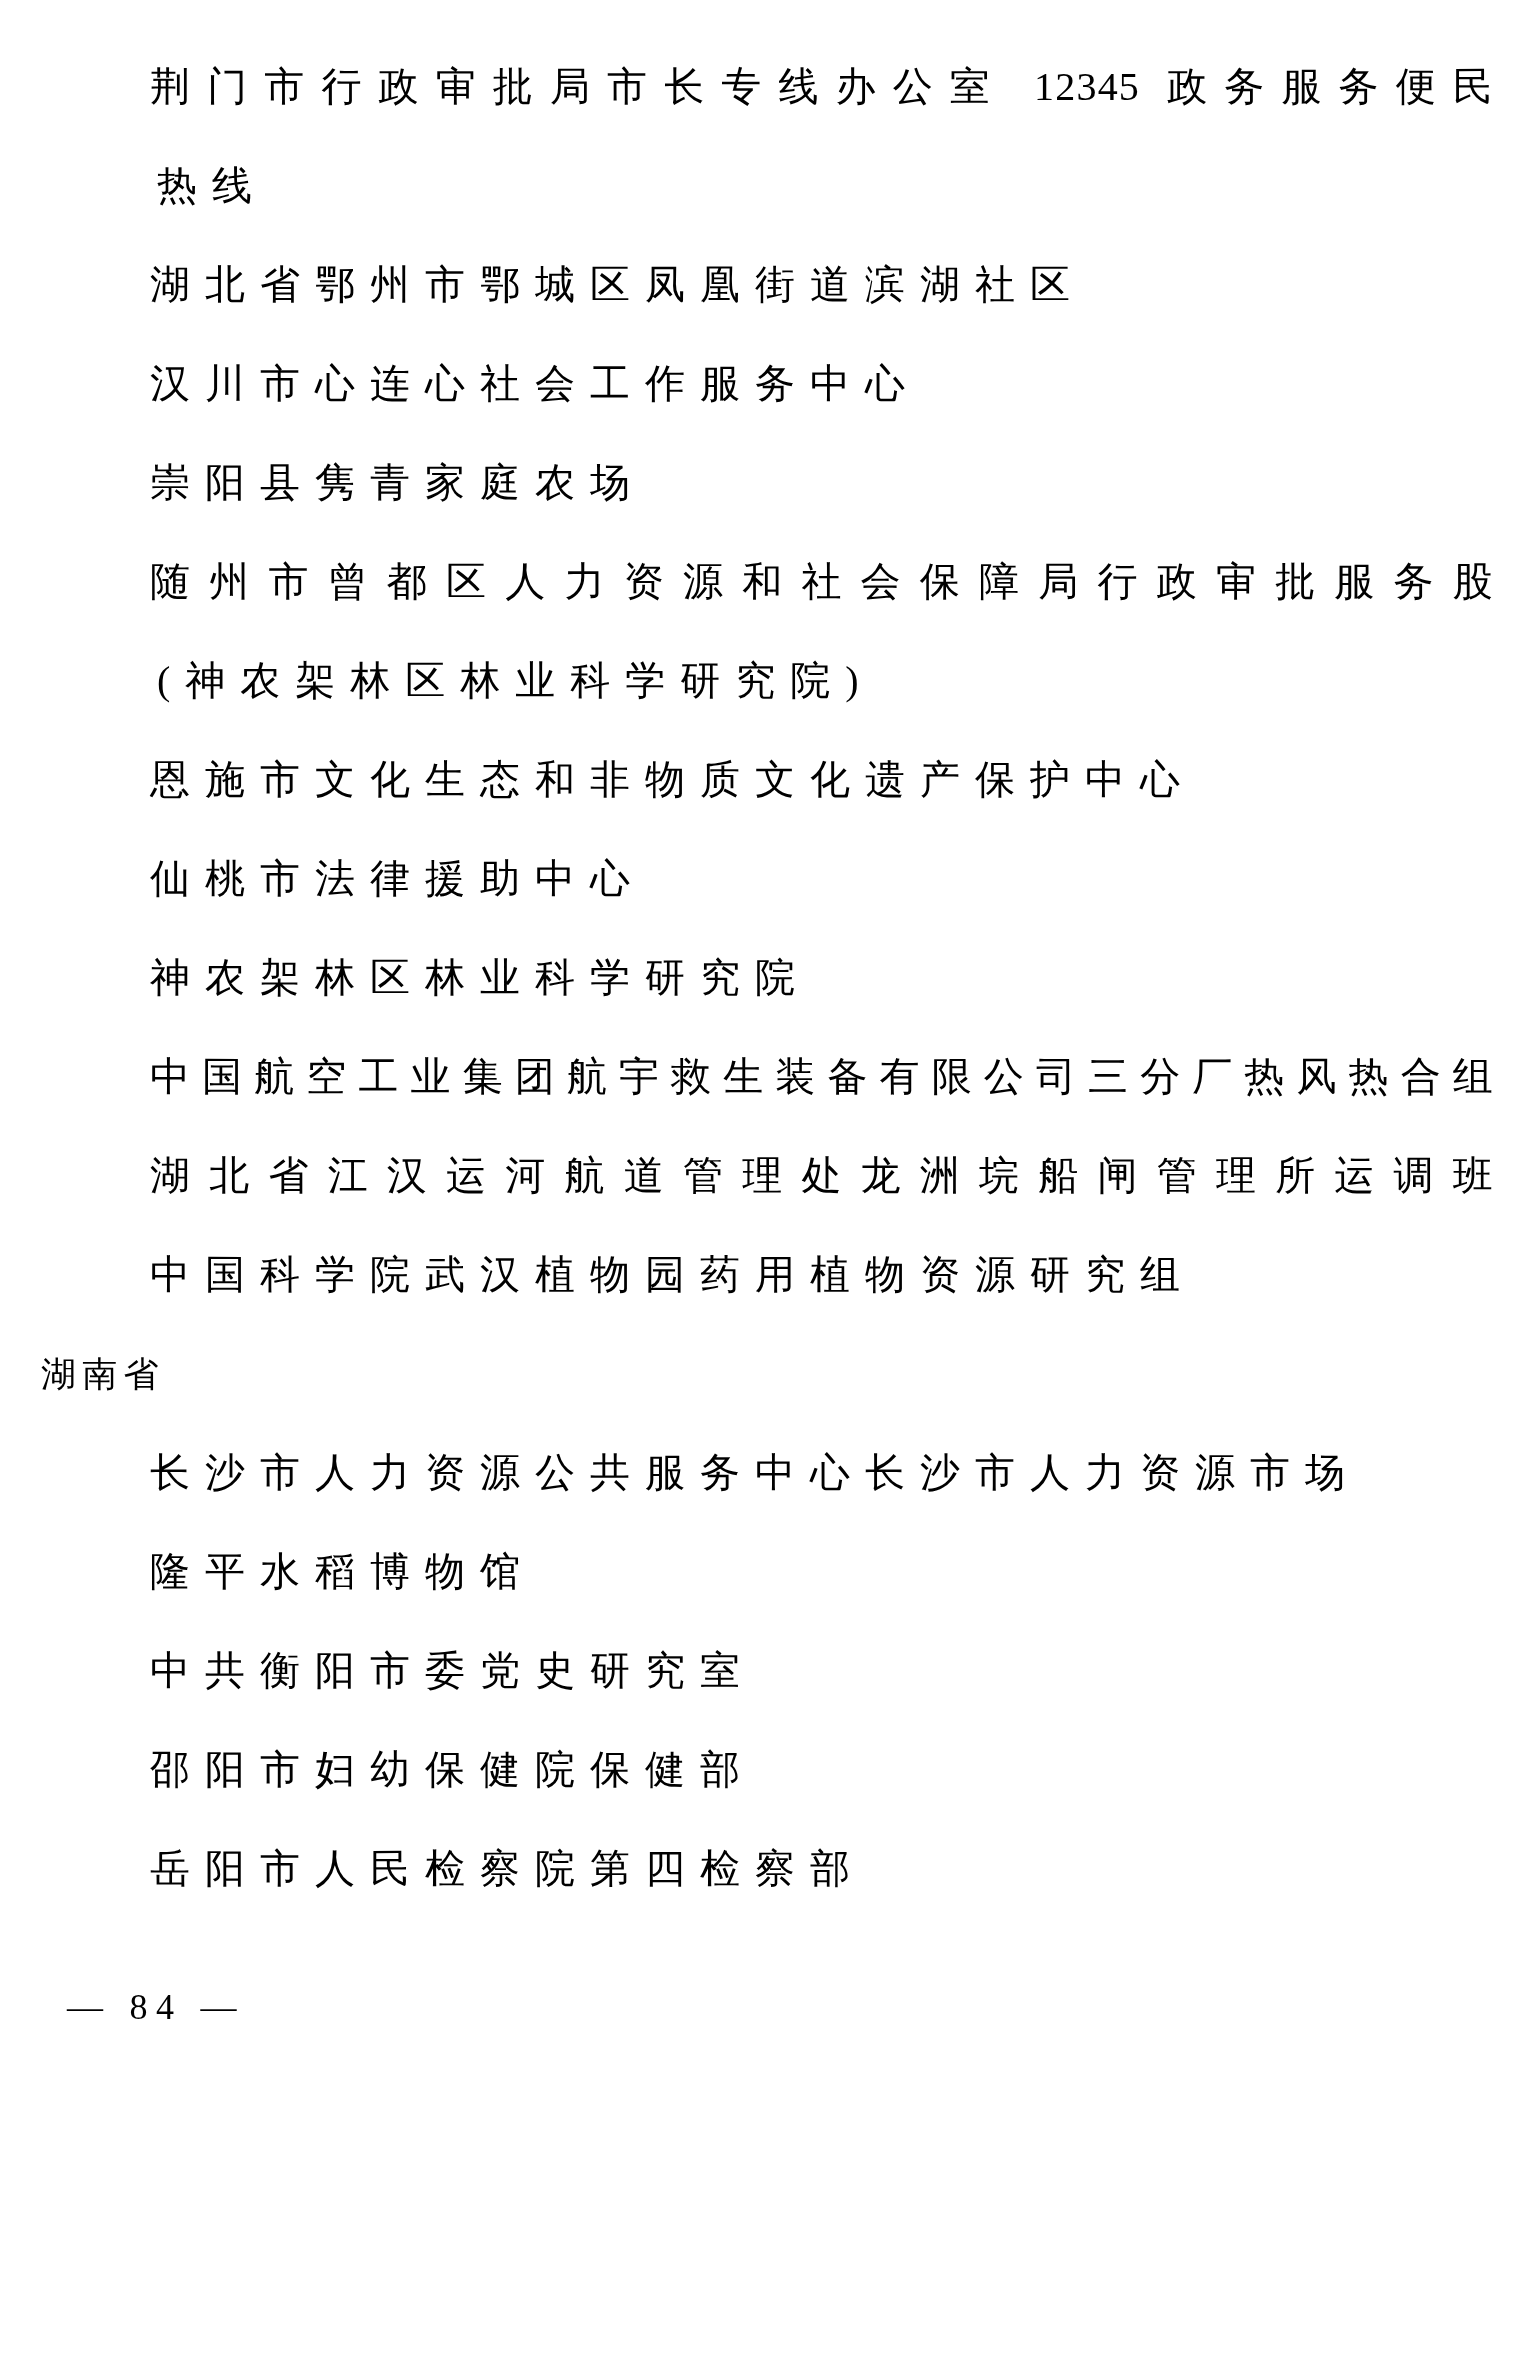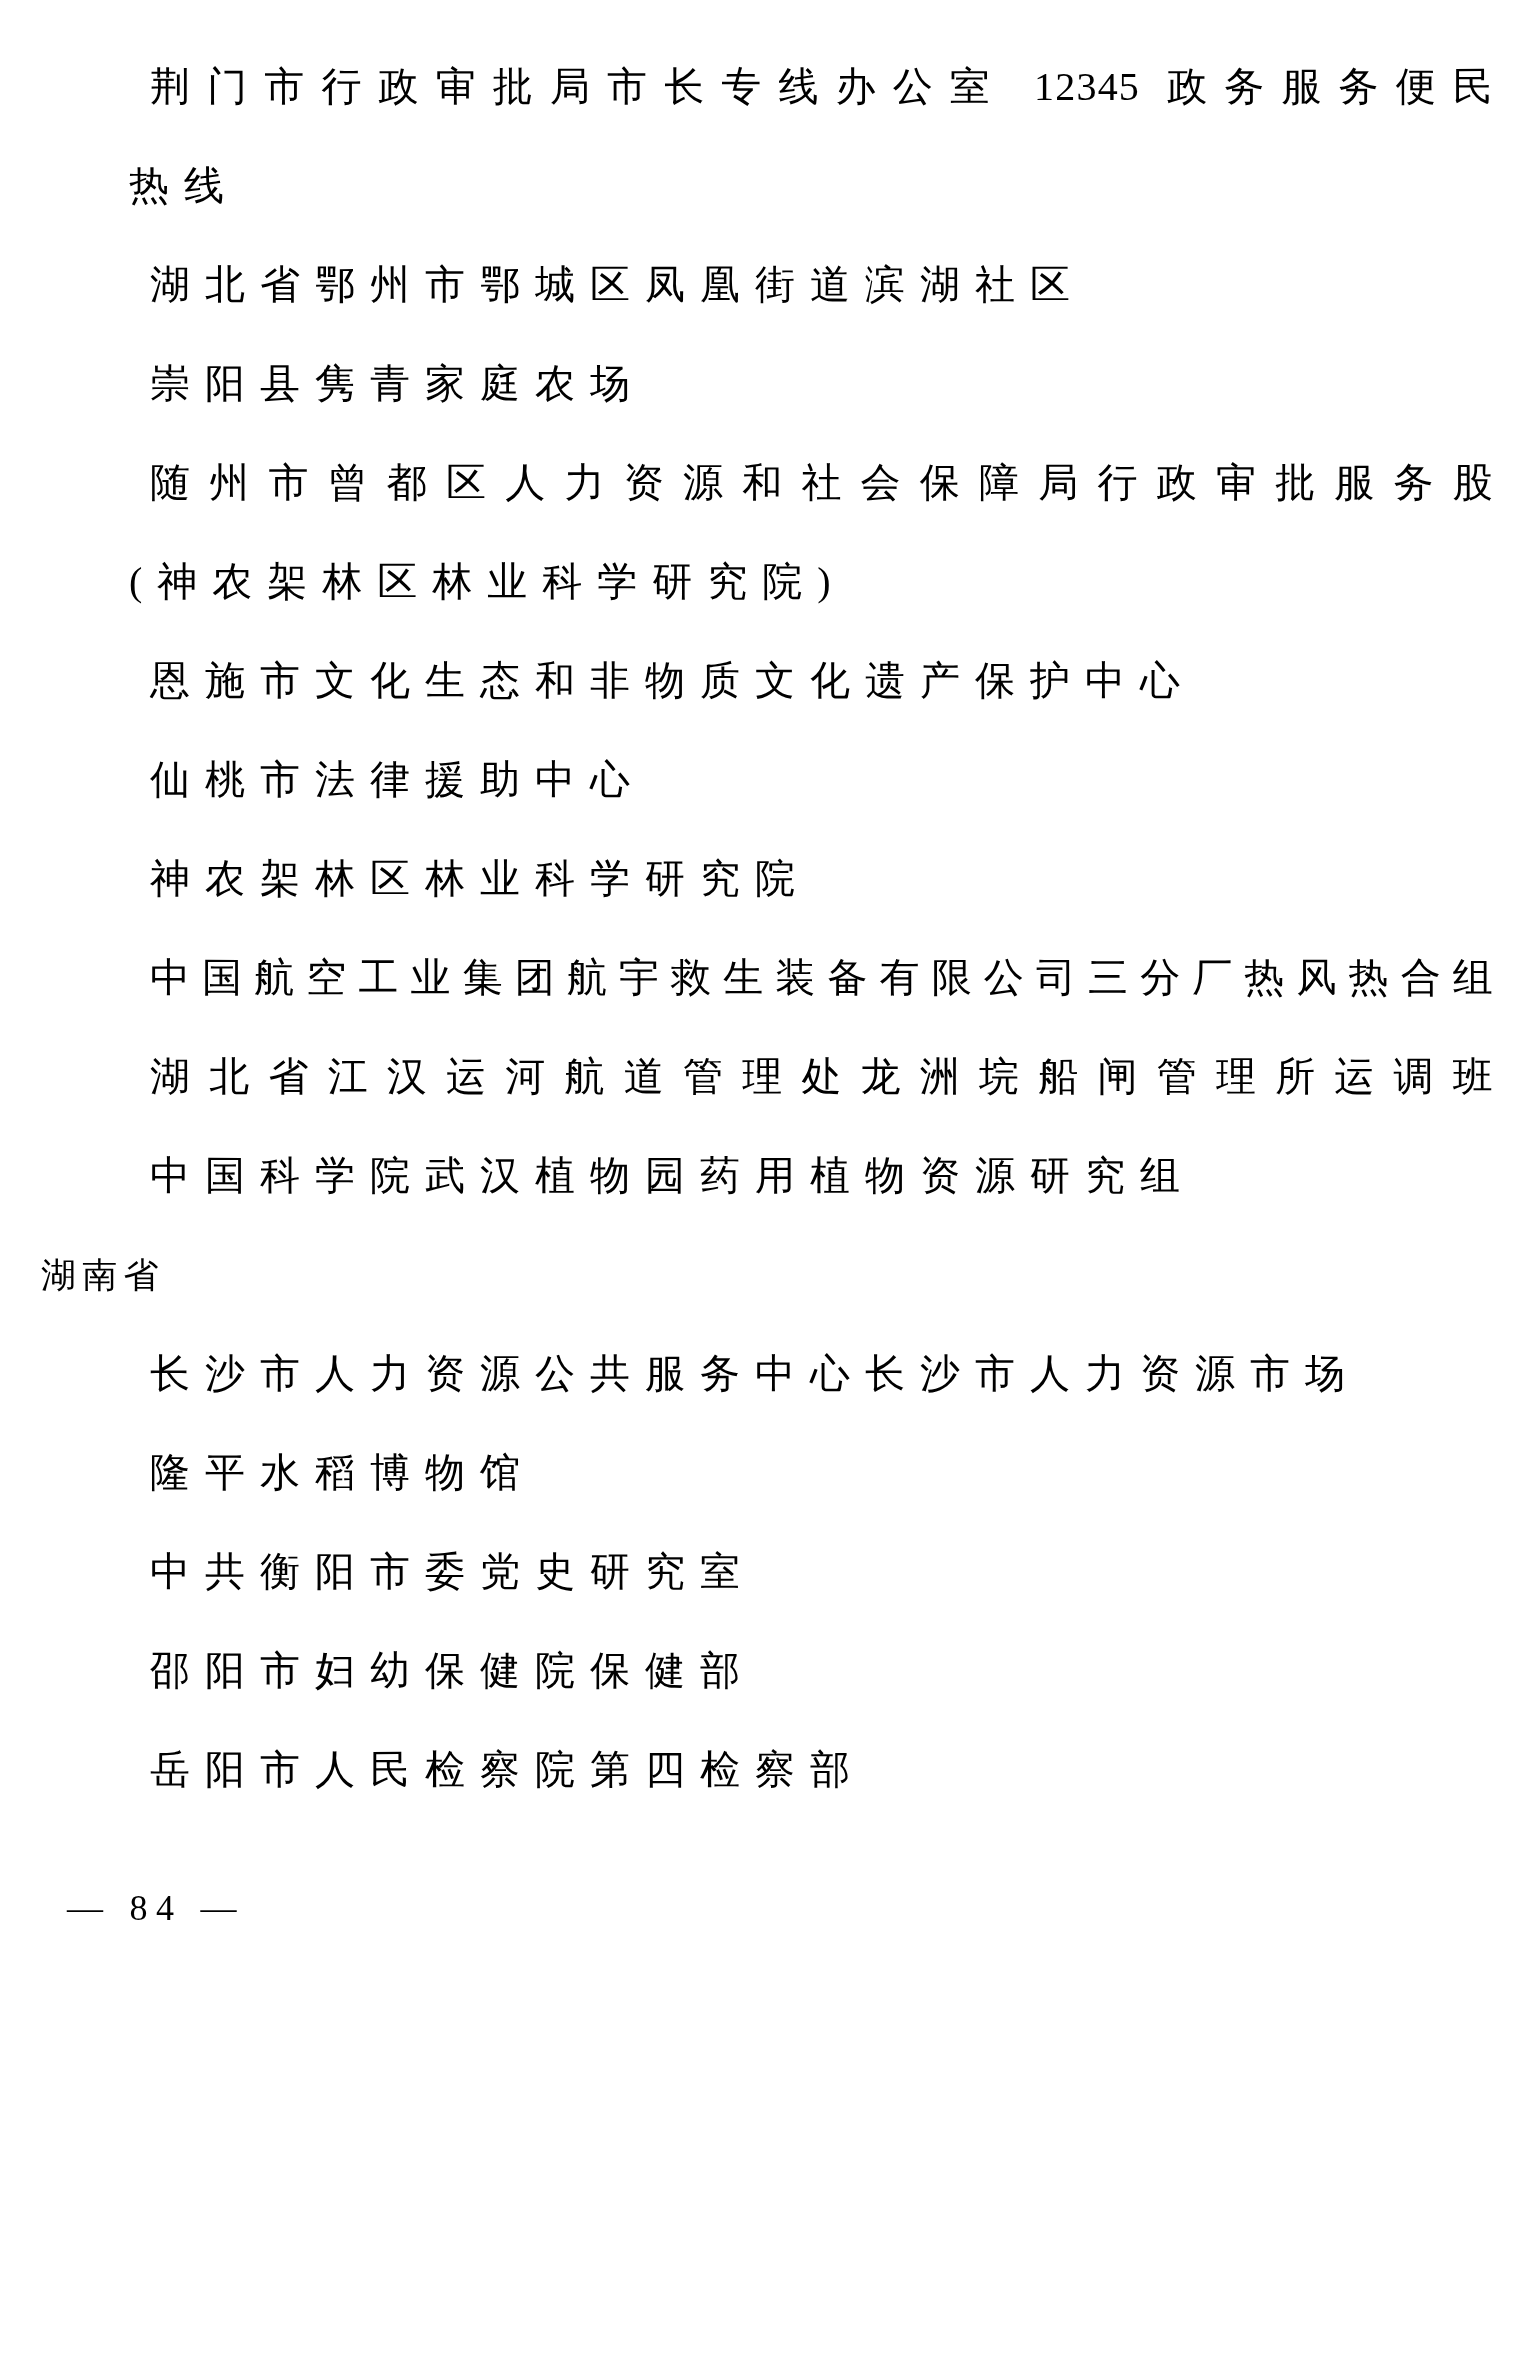--- a/index.html
+++ b/index.html
@@ -21,21 +21,21 @@
   .line {
     font-size: 40px;
     line-height: 99px;
     letter-spacing: 15px;
     white-space: nowrap;
   }
   .line.entry {
     margin-left: 109px;
   }
   .line.continuation {
-    margin-left: 88px;
+    margin-left: 116px;
   }
   .line.stretch {
     letter-spacing: 1.2px;
     white-space: normal;
     width: 1344px;
     text-align: justify;
     text-align-last: justify;
   }
   .line.section {
     margin-left: 0;
@@ -54,20 +54,21 @@
   }
 </style>
 </head>
 <body>
 
 <div class="page">
   <div id="list">
       <div class="line entry stretch">荆门市行政审批局市长专线办公室 12345 政务服务便民</div>
       <div class="line continuation">热线</div>
       <div class="line entry">湖北省鄂州市鄂城区凤凰街道滨湖社区</div>
+      <div class="line entry">汉川市心连心社会工作服务中心</div>
       <div class="line entry">崇阳县隽青家庭农场</div>
       <div class="line entry stretch">随州市曾都区人力资源和社会保障局行政审批服务股</div>
       <div class="line continuation">(神农架林区林业科学研究院)</div>
       <div class="line entry">恩施市文化生态和非物质文化遗产保护中心</div>
       <div class="line entry">仙桃市法律援助中心</div>
       <div class="line entry">神农架林区林业科学研究院</div>
       <div class="line entry stretch">中国航空工业集团航宇救生装备有限公司三分厂热风热合组</div>
       <div class="line entry stretch">湖北省江汉运河航道管理处龙洲垸船闸管理所运调班</div>
       <div class="line entry">中国科学院武汉植物园药用植物资源研究组</div>
       <div class="line section">湖南省</div>

